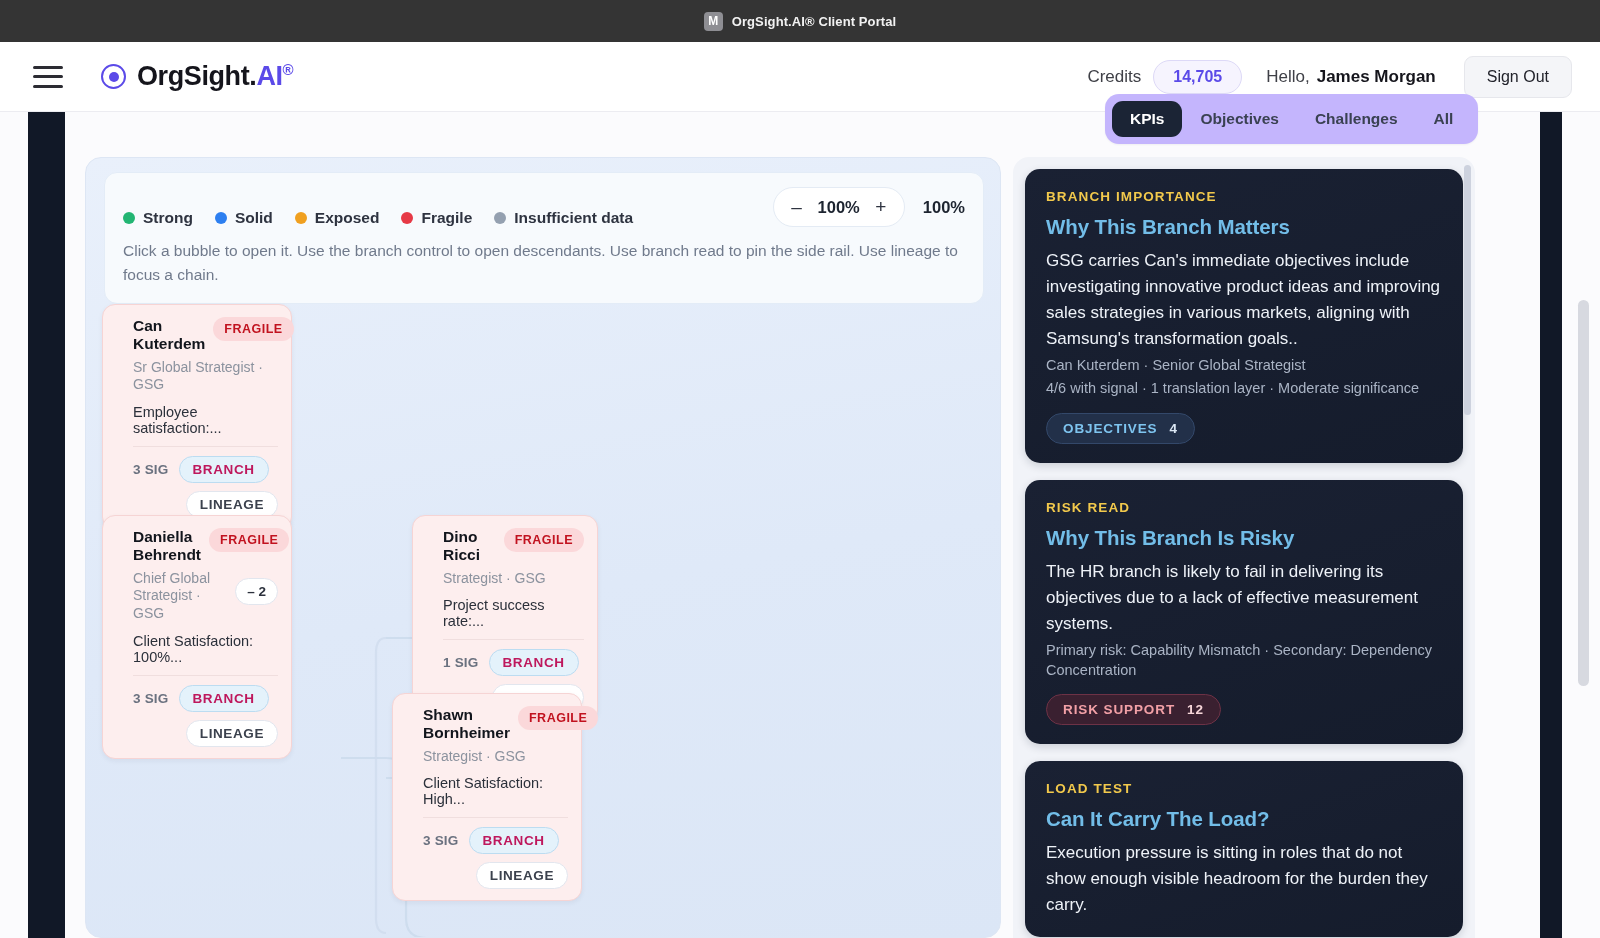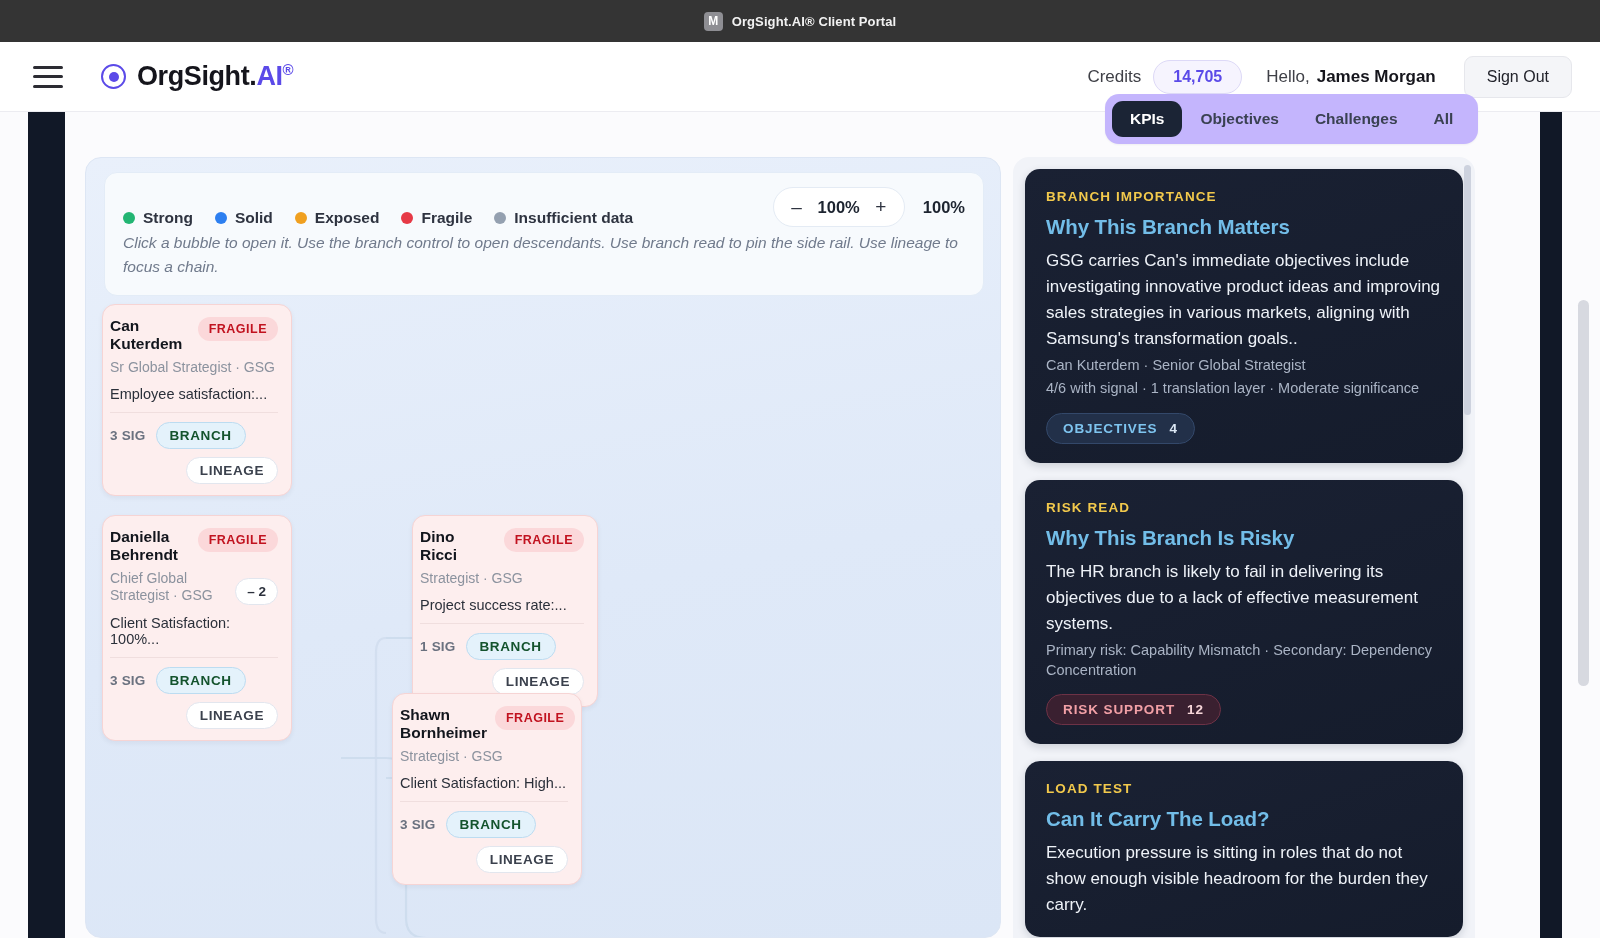--- a/index.html
+++ b/index.html
@@ -117,33 +117,32 @@
     padding: 6px 8px;
   }
   .zbtn {
     width: 30px; height: 26px; display: flex; align-items: center; justify-content: center;
     font-size: 19px; color: #2e3340; cursor: pointer; background: none; border: none;
     font-family: inherit;
   }
   .zval { font-size: 16.5px; font-weight: 700; color: #1d2430; padding: 0 6px; }
   .zoomreadout { font-size: 16.5px; font-weight: 700; color: #1d2430; margin-left: 18px; }
   .hint {
-    margin-top: 4px; font-size: 15.5px; line-height: 1.55; color: #707a8c;
+    margin-top: 12px; font-size: 15.5px; line-height: 1.55; color: #707a8c;
     max-width: 855px;
-    font-style: italic;
   }
 
   
   .connectors { position: absolute; top: 0; left: 0; width: 916px; height: 781px; pointer-events: none; }
 
   
   .node {
     position: absolute;
     background: #fdeeee; border: 1px solid #f6d4d4; border-radius: 13px;
-    padding: 12px 13px 11px 7px;
+    padding: 12px 13px 11px 30px;
     box-shadow: 0 2px 5px rgba(30,41,59,.06);
     cursor: pointer;
   }
   .node-top { display: flex; align-items: flex-start; gap: 8px; }
   .node-name {
     font-size: 15.5px; font-weight: 700; color: #12151c; line-height: 1.18;
     flex: 1;
   }
   .badge-fragile {
     background: #fbd8da; color: #c1121f; border-radius: 999px;
@@ -159,21 +158,21 @@
     background: #ffffff; border: 1px solid #e2e6ee; border-radius: 999px;
     font-size: 13.5px; font-weight: 700; color: #2c313c;
     padding: 4px 11px; white-space: nowrap; margin-top: 8px;
   }
   .node-metric { margin-top: 10px; font-size: 14.5px; color: #2b303a; }
   .node-sep { margin-top: 10px; border-top: 1px solid #f0dede; }
   .node-foot { margin-top: 9px; display: flex; align-items: center; gap: 10px; }
   .sig { font-size: 13.5px; font-weight: 700; color: #6a717f; letter-spacing: .2px; }
   .chip-branch {
     background: #e4f2fb; border: 1px solid #bcdcf1; border-radius: 999px;
-    font-size: 13.5px; font-weight: 700; letter-spacing: .6px; color: #14532d;
+    font-size: 13.5px; font-weight: 700; letter-spacing: .6px; color: #be185d;
     padding: 5px 13px;
   }
   .chip-lineage {
     margin-top: 8px; margin-left: auto;
     background: #ffffff; border: 1px solid #e2e6ee; border-radius: 999px;
     font-size: 13.5px; font-weight: 700; letter-spacing: .6px; color: #3b414d;
     padding: 5px 13px; display: inline-block;
   }
   .foot2 { display: flex; }
 

